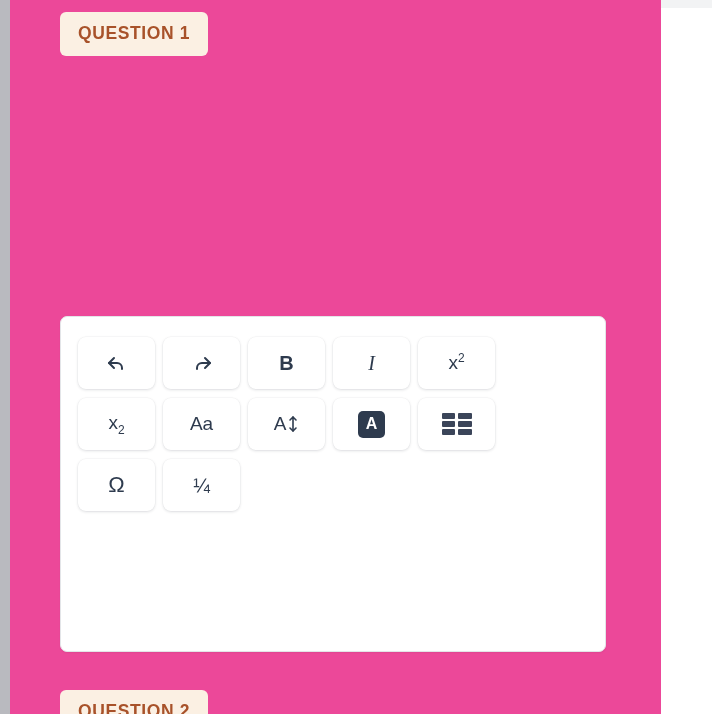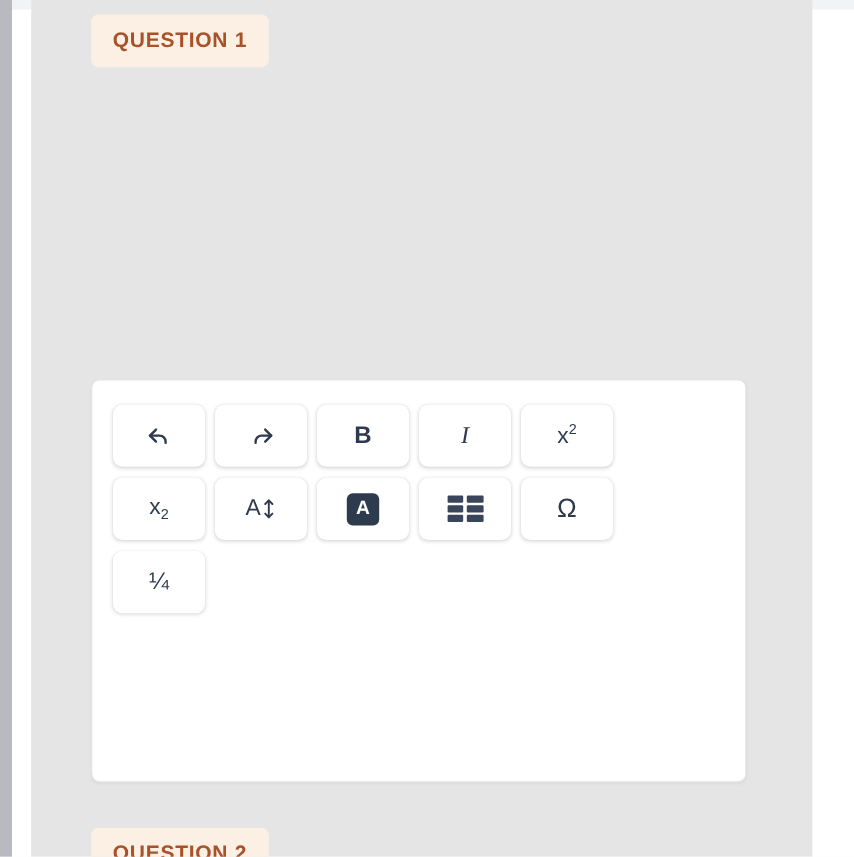--- a/index.html
+++ b/index.html
@@ -36,24 +36,24 @@
     position: absolute;
     left: 10px; top: 0;
     width: 702px;
     height: 8px;
     background: #f2f3f4;
   }
 
   
   #page {
     position: absolute;
-    left: 26px; top: 0;
+    left: 10px; top: 0;
     width: 651px;
     height: 714px;
-    background: #e5e5e5;
+    background: #ec4899;
   }
 
   .badge {
     position: absolute;
     background: #fbf0e3;
     color: #a8522a;
     font-weight: bold;
     font-size: 17.5px;
     letter-spacing: 0.6px;
     border-radius: 6px;
@@ -200,20 +200,23 @@
       </button>
 
       <button class="tool-btn">
         <span class="glyph-sup"><span>x</span><sup>2</sup></span>
       </button>
 
       <button class="tool-btn">
         <span class="glyph-sub"><span>x</span><sub>2</sub></span>
       </button>
 
+      <button class="tool-btn">
+        <span class="glyph-plain">Aa</span>
+      </button>
 
       <button class="tool-btn">
         <span style="display:flex;align-items:center;gap:1px;">
           <span class="glyph-plain">A</span>
           <svg width="12" height="20" viewBox="0 0 12 20" fill="none" stroke="#2e3b4e" stroke-width="1.6" stroke-linecap="round" stroke-linejoin="round">
             <line x1="6" y1="3" x2="6" y2="17"></line>
             <polyline points="3,6 6,3 9,6"></polyline>
             <polyline points="3,14 6,17 9,14"></polyline>
           </svg>
         </span>

